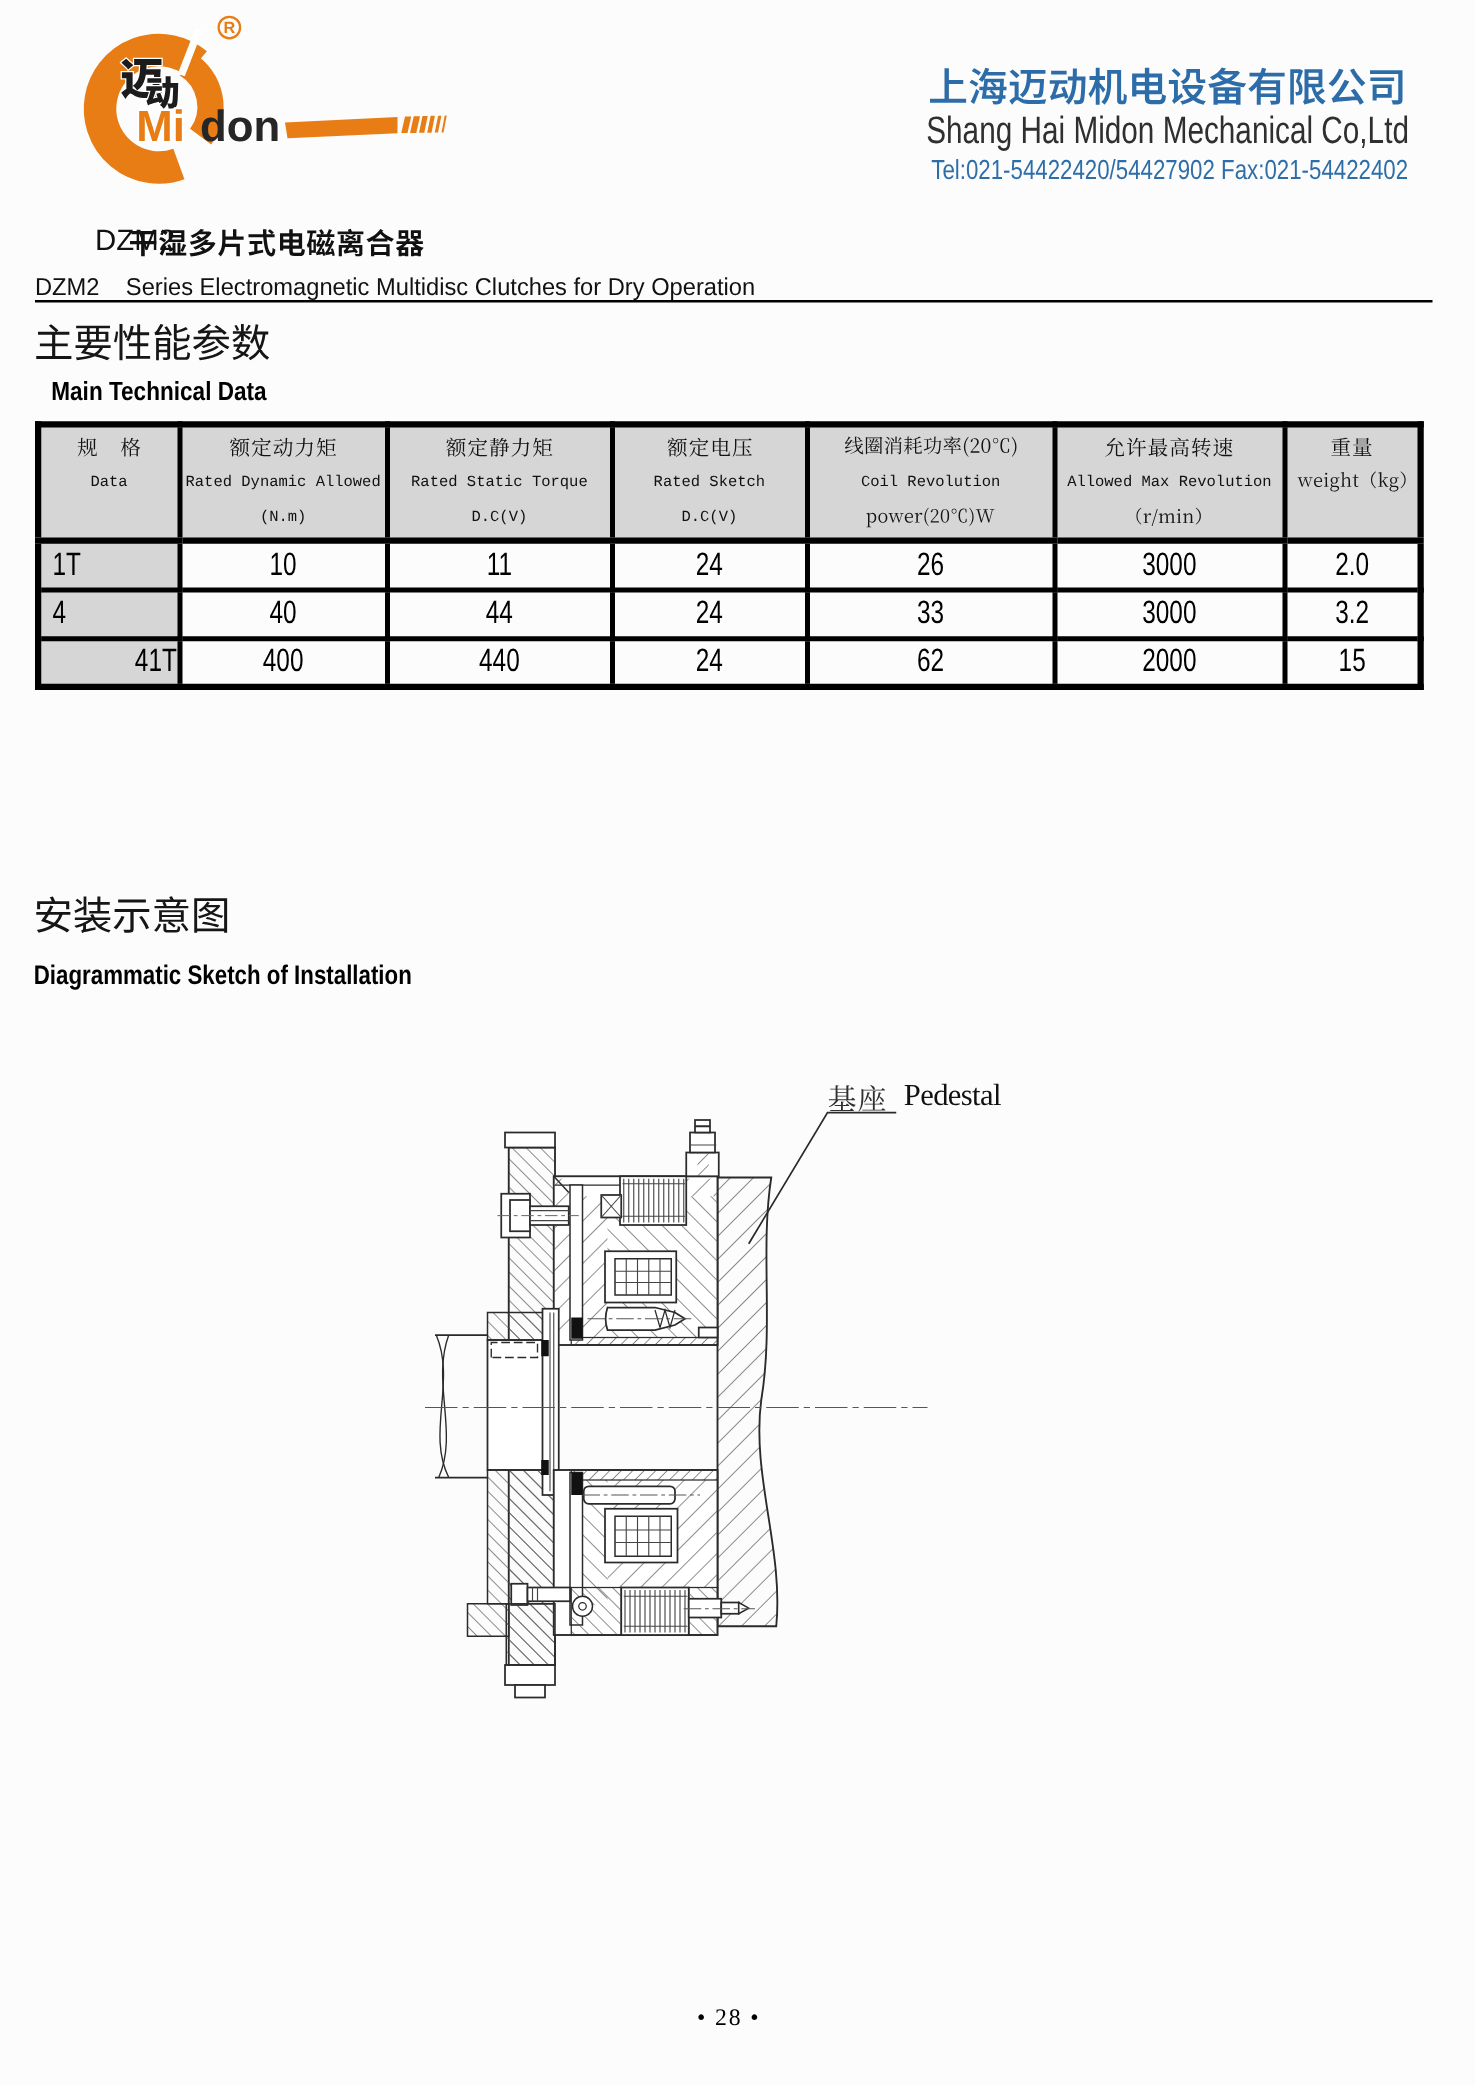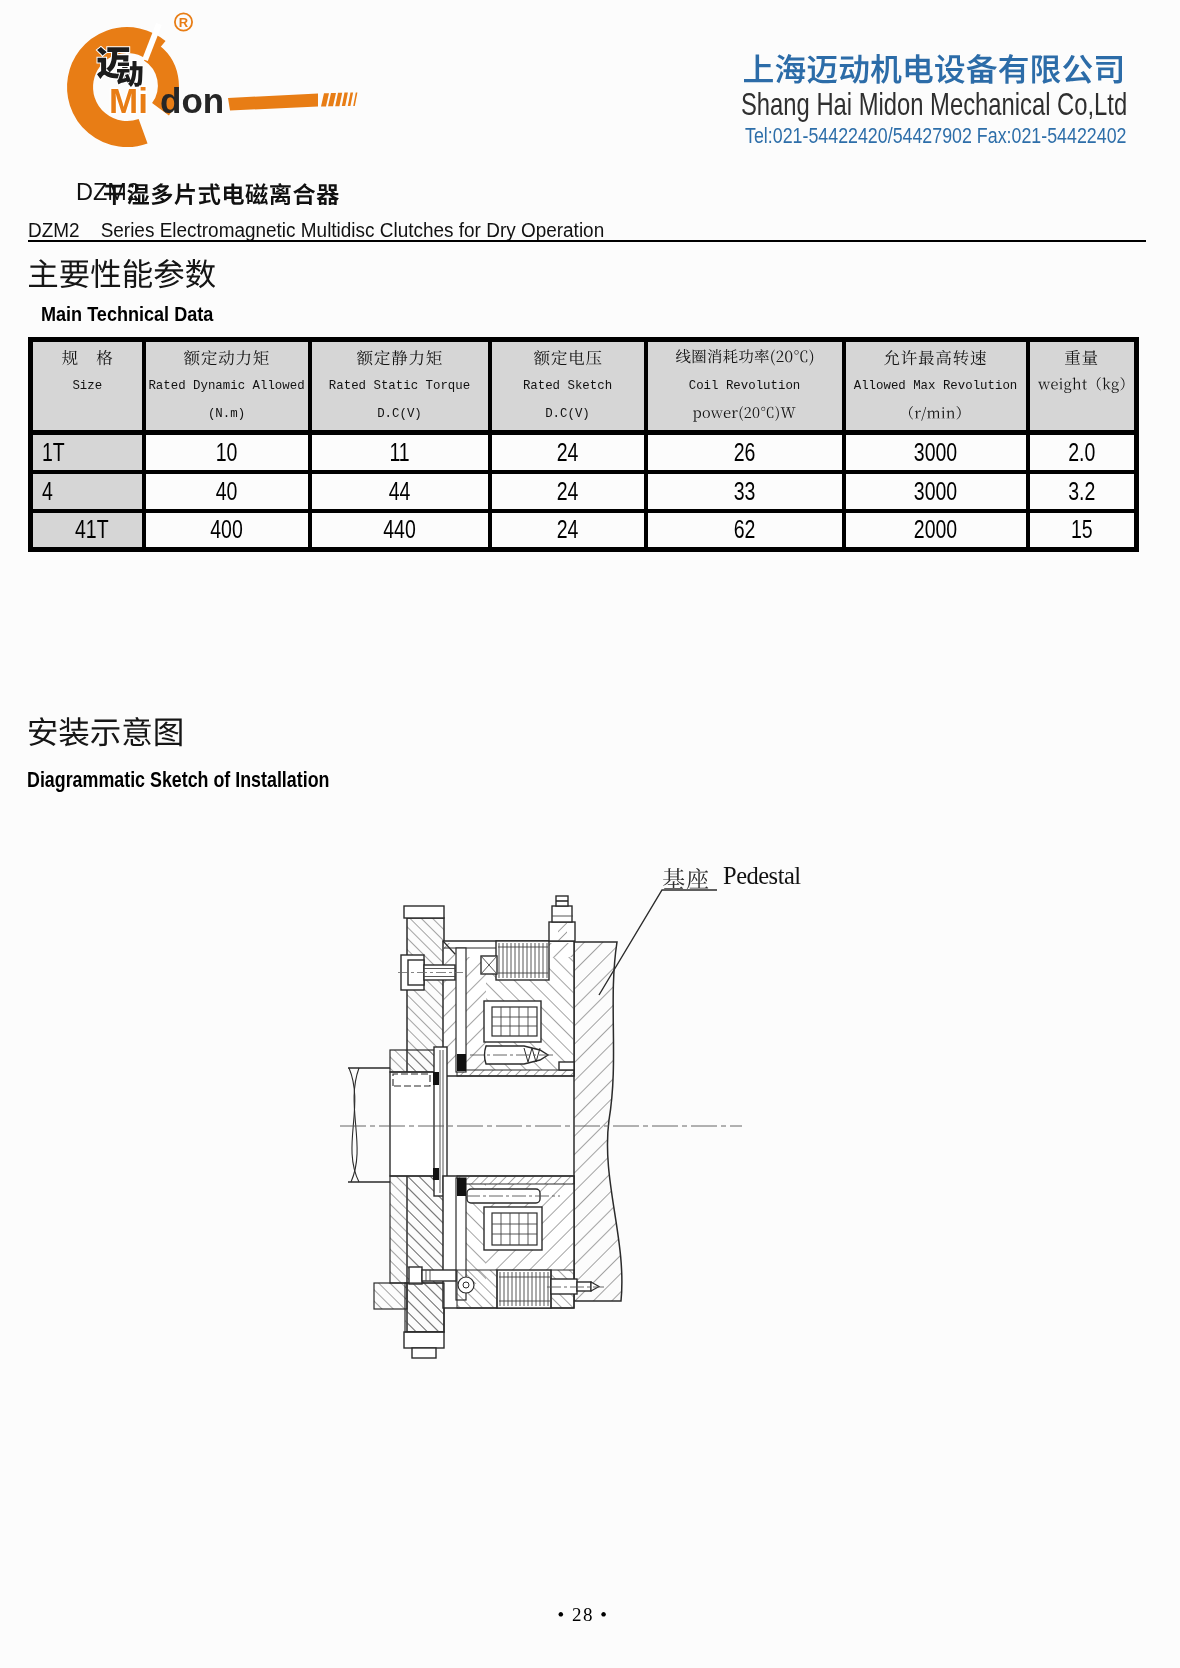--- a/index.html
+++ b/index.html
@@ -80,21 +80,21 @@
 <tbody>
       <tr>
         <td class="g" style="border-bottom:5px solid #000">
           <div class="hc">
             <div class="hl">
               <svg width="51" height="16" viewBox="0.4 -13.9 51 16" style="display:block">
                 <path fill="#141414" d="M12.8 -5.5Q12.7 -5.2 12.3 -5.1V-0.4Q12.3 -0.2 12.4 -0.2Q12.4 -0.1 12.7 -0.1H13.7Q14.1 -0.1 14.3 -0.1Q14.6 -0.1 14.7 -0.1Q14.8 -0.1 14.9 -0.3Q15.0 -0.5 15.0 -0.8Q15.1 -1.1 15.2 -1.6Q15.2 -2.1 15.3 -2.5H15.5L15.6 -0.3Q15.8 -0.2 15.9 -0.1Q15.9 0.0 15.9 0.1Q15.9 0.3 15.8 0.5Q15.6 0.6 15.1 0.7Q14.6 0.8 13.7 0.8H12.6Q12.1 0.8 11.8 0.7Q11.6 0.6 11.5 0.4Q11.4 0.2 11.4 -0.1V-5.7ZM12.1 -10.8Q12.0 -10.6 11.9 -10.5Q11.8 -10.4 11.5 -10.4Q11.5 -8.9 11.4 -7.5Q11.3 -6.1 11.1 -4.9Q10.8 -3.6 10.1 -2.5Q9.5 -1.4 8.3 -0.5Q7.2 0.5 5.3 1.3L5.1 1.0Q6.8 0.2 7.8 -0.8Q8.8 -1.8 9.4 -2.9Q10.0 -4.0 10.2 -5.3Q10.4 -6.6 10.5 -8.0Q10.5 -9.4 10.5 -11.0ZM3.7 -5.1Q4.7 -4.7 5.4 -4.1Q6.0 -3.6 6.3 -3.1Q6.6 -2.5 6.7 -2.1Q6.8 -1.7 6.6 -1.4Q6.5 -1.1 6.3 -1.0Q6.0 -1.0 5.7 -1.2Q5.7 -1.9 5.4 -2.6Q5.0 -3.3 4.5 -3.9Q4.0 -4.6 3.5 -5.0ZM6.2 -7.6Q6.2 -7.6 6.3 -7.5Q6.4 -7.4 6.6 -7.3Q6.8 -7.1 7.0 -6.9Q7.3 -6.7 7.4 -6.5Q7.4 -6.3 7.0 -6.3H0.6L0.4 -6.8H5.5ZM5.9 -11.1Q5.9 -11.1 6.1 -11.0Q6.3 -10.8 6.6 -10.6Q6.9 -10.3 7.1 -10.1Q7.1 -9.8 6.7 -9.8H0.9L0.8 -10.3H5.2ZM4.8 -13.7Q4.8 -13.5 4.6 -13.4Q4.5 -13.2 4.2 -13.2V-8.7Q4.2 -7.4 4.1 -6.0Q3.9 -4.7 3.6 -3.3Q3.2 -2.0 2.5 -0.8Q1.8 0.3 0.7 1.2L0.5 1.1Q1.4 0.1 1.9 -1.1Q2.4 -2.3 2.7 -3.5Q3.0 -4.8 3.1 -6.1Q3.2 -7.5 3.2 -8.8V-13.8ZM13.3 -12.6 13.9 -13.2 15.1 -12.3Q15.0 -12.2 14.8 -12.1Q14.7 -12.0 14.5 -12.0V-4.7Q14.5 -4.6 14.3 -4.5Q14.2 -4.4 14.0 -4.4Q13.8 -4.3 13.6 -4.3H13.4V-12.6ZM8.8 -4.6Q8.8 -4.6 8.7 -4.5Q8.5 -4.4 8.4 -4.3Q8.2 -4.2 7.9 -4.2H7.8V-12.6V-13.1L8.9 -12.6H13.9V-12.1H8.8Z M38.7 -8.1Q39.5 -7.8 40.0 -7.4Q40.5 -7.1 40.8 -6.7Q41.0 -6.3 41.0 -6.0Q41.1 -5.7 40.9 -5.6Q40.8 -5.4 40.6 -5.3Q40.4 -5.3 40.1 -5.5Q40.0 -5.9 39.8 -6.4Q39.5 -6.8 39.2 -7.3Q38.8 -7.7 38.5 -8.0ZM39.4 -13.7Q39.4 -13.5 39.2 -13.4Q39.1 -13.3 38.8 -13.3V0.9Q38.8 1.0 38.7 1.1Q38.5 1.2 38.4 1.2Q38.2 1.3 38.0 1.3H37.8V-13.9ZM38.7 -9.7Q38.3 -7.6 37.5 -5.8Q36.7 -3.9 35.3 -2.4L35.1 -2.6Q35.8 -3.6 36.2 -4.8Q36.7 -6.1 37.1 -7.4Q37.4 -8.7 37.6 -10.0H38.7ZM40.2 -10.9Q40.2 -10.9 40.4 -10.7Q40.7 -10.6 41.0 -10.3Q41.3 -10.0 41.5 -9.8Q41.5 -9.5 41.1 -9.5H35.4L35.2 -10.0H39.5ZM45.1 -13.3Q45.1 -13.1 44.9 -13.1Q44.8 -13.0 44.5 -13.0Q43.9 -11.3 43.0 -10.0Q42.0 -8.6 40.9 -7.7L40.7 -7.9Q41.3 -8.6 41.8 -9.5Q42.3 -10.5 42.8 -11.6Q43.2 -12.7 43.5 -13.8ZM42.2 -5.3 43.4 -4.8H47.6L48.1 -5.4L49.3 -4.5Q49.2 -4.4 49.1 -4.3Q48.9 -4.2 48.7 -4.2V0.8Q48.7 0.9 48.4 1.0Q48.2 1.1 47.8 1.1H47.6V-4.3H43.2V0.9Q43.2 1.0 43.0 1.1Q42.8 1.3 42.4 1.3H42.2V-4.8ZM43.1 -11.1Q44.2 -9.3 46.0 -7.9Q47.8 -6.5 50.6 -5.8L50.6 -5.6Q50.2 -5.5 50.0 -5.3Q49.8 -5.1 49.7 -4.7Q47.9 -5.4 46.7 -6.3Q45.4 -7.2 44.5 -8.3Q43.6 -9.4 42.9 -10.8ZM47.6 -11.8 48.3 -12.5 49.5 -11.4Q49.4 -11.3 49.2 -11.2Q49.1 -11.2 48.8 -11.2Q47.6 -8.8 45.5 -7.0Q43.4 -5.2 40.1 -4.2L39.9 -4.5Q41.8 -5.2 43.4 -6.3Q44.9 -7.4 46.1 -8.8Q47.2 -10.2 47.8 -11.8ZM48.3 -11.8V-11.3H43.2L43.4 -11.8ZM48.1 -0.3V0.1H42.8V-0.3Z"></path>
               </svg>
             </div>
             <div class="hl">
-              <span class="mono">Size</span>
+              <span class="mono">Data</span>
             </div>
             <div class="hl"></div>
           </div>
         </td>
         <td class="g" style="border-bottom:5px solid #000">
           <div class="hc">
             <div class="hl">
               <svg width="86" height="16" viewBox="0.4 -14.0 86 16" style="display:block">
                 <path fill="#141414" d="M7.0 -11.7 7.6 -12.4 8.8 -11.2Q8.7 -11.2 8.6 -11.1Q8.4 -11.1 8.2 -11.1Q8.0 -10.8 7.6 -10.5Q7.3 -10.1 7.0 -9.9L6.8 -10.0Q6.9 -10.3 7.0 -10.9Q7.1 -11.4 7.2 -11.7ZM2.4 -7.9Q3.9 -7.5 4.9 -7.1Q5.9 -6.7 6.5 -6.2Q7.1 -5.8 7.4 -5.4Q7.7 -5.0 7.8 -4.7Q7.8 -4.4 7.6 -4.3Q7.4 -4.2 7.1 -4.3Q6.8 -4.7 6.2 -5.2Q5.6 -5.7 4.9 -6.1Q4.3 -6.6 3.6 -7.0Q2.9 -7.4 2.2 -7.7ZM3.3 -14.0Q4.1 -13.8 4.5 -13.6Q5.0 -13.3 5.2 -13.0Q5.4 -12.8 5.4 -12.5Q5.4 -12.2 5.3 -12.1Q5.2 -11.9 5.0 -11.9Q4.7 -11.8 4.5 -12.0Q4.4 -12.5 4.0 -13.0Q3.6 -13.5 3.2 -13.8ZM3.0 0.8Q3.0 0.9 2.7 1.0Q2.5 1.1 2.1 1.1H2.0V-4.6V-4.6L3.2 -4.1H3.0ZM6.3 -4.1V-3.6H2.5V-4.1ZM1.7 -12.6Q1.9 -12.0 2.0 -11.4Q2.0 -10.8 1.9 -10.4Q1.8 -10.0 1.5 -9.8Q1.2 -9.6 1.0 -9.6Q0.7 -9.7 0.6 -9.8Q0.5 -10.0 0.5 -10.2Q0.6 -10.5 0.9 -10.7Q1.1 -10.9 1.3 -11.4Q1.5 -11.9 1.5 -12.6ZM7.7 -11.7V-11.2H1.7V-11.7ZM6.7 -9.4V-8.9H3.0L3.3 -9.4ZM5.7 -4.1 6.3 -4.7 7.5 -3.7Q7.4 -3.6 7.2 -3.6Q7.0 -3.5 6.8 -3.4V0.4Q6.8 0.4 6.7 0.5Q6.5 0.6 6.4 0.6Q6.2 0.7 6.0 0.7H5.9V-4.1ZM6.3 -0.9V-0.4H2.5V-0.9ZM5.9 -9.4 6.5 -10.1 7.7 -9.0Q7.6 -8.9 7.4 -8.8Q7.3 -8.8 7.0 -8.8Q6.4 -7.7 5.4 -6.7Q4.4 -5.7 3.2 -5.0Q1.9 -4.2 0.5 -3.7L0.4 -3.9Q1.6 -4.5 2.8 -5.4Q3.9 -6.3 4.8 -7.3Q5.6 -8.3 6.1 -9.4ZM4.7 -10.4Q4.6 -10.3 4.4 -10.2Q4.3 -10.1 4.0 -10.1Q3.5 -8.8 2.7 -7.8Q1.8 -6.7 0.9 -6.0L0.7 -6.2Q1.2 -6.7 1.6 -7.5Q2.1 -8.2 2.5 -9.1Q2.9 -10.0 3.2 -11.0ZM12.7 -8.5Q12.7 -8.4 12.6 -8.3Q12.4 -8.2 12.1 -8.2Q12.1 -6.6 12.0 -5.4Q12.0 -4.1 11.7 -3.1Q11.5 -2.1 11.0 -1.2Q10.5 -0.4 9.6 0.2Q8.7 0.9 7.2 1.4L7.0 1.0Q8.3 0.5 9.0 -0.2Q9.8 -0.8 10.3 -1.6Q10.7 -2.5 10.9 -3.5Q11.1 -4.6 11.1 -5.9Q11.2 -7.2 11.2 -8.9ZM9.6 -2.9Q9.6 -2.8 9.5 -2.7Q9.4 -2.6 9.2 -2.6Q9.0 -2.5 8.8 -2.5H8.6V-10.0V-10.5L9.7 -10.0H14.2V-9.5H9.6ZM13.6 -10.0 14.1 -10.6 15.3 -9.6Q15.3 -9.5 15.1 -9.4Q14.9 -9.4 14.7 -9.3V-3.0Q14.7 -3.0 14.6 -2.9Q14.4 -2.8 14.2 -2.7Q14.0 -2.7 13.9 -2.7H13.7V-10.0ZM12.0 -2.7Q13.2 -2.3 13.9 -1.8Q14.6 -1.3 15.0 -0.8Q15.4 -0.3 15.5 0.1Q15.7 0.6 15.6 0.8Q15.5 1.1 15.2 1.2Q15.0 1.3 14.7 1.1Q14.5 0.5 14.0 -0.2Q13.6 -0.9 13.0 -1.5Q12.4 -2.2 11.8 -2.6ZM12.4 -12.6Q12.2 -11.9 11.8 -11.1Q11.5 -10.3 11.1 -9.8H10.7Q10.8 -10.1 10.9 -10.6Q10.9 -11.1 11.0 -11.6Q11.0 -12.2 11.0 -12.6ZM14.7 -13.5Q14.7 -13.5 14.8 -13.4Q14.9 -13.3 15.1 -13.1Q15.3 -12.9 15.6 -12.7Q15.8 -12.6 16.0 -12.4Q15.9 -12.1 15.5 -12.1H8.1L7.9 -12.6H14.0Z M31.1 -11.2 31.8 -12.0 33.1 -10.7Q33.0 -10.6 32.9 -10.6Q32.7 -10.6 32.5 -10.5Q32.2 -10.1 31.6 -9.7Q31.1 -9.2 30.7 -8.9L30.5 -9.0Q30.6 -9.3 30.8 -9.7Q30.9 -10.1 31.1 -10.5Q31.2 -10.9 31.3 -11.2ZM20.1 -12.1Q20.4 -11.2 20.3 -10.5Q20.2 -9.8 20.0 -9.3Q19.7 -8.9 19.4 -8.7Q19.2 -8.5 18.9 -8.5Q18.7 -8.4 18.4 -8.5Q18.2 -8.6 18.1 -8.8Q18.0 -9.1 18.2 -9.3Q18.3 -9.6 18.6 -9.7Q18.9 -9.9 19.2 -10.3Q19.5 -10.6 19.7 -11.1Q19.9 -11.6 19.8 -12.1ZM31.6 -11.2V-10.7H19.9V-11.2ZM24.5 -13.8Q25.3 -13.7 25.8 -13.4Q26.3 -13.1 26.5 -12.7Q26.7 -12.4 26.7 -12.1Q26.7 -11.8 26.6 -11.6Q26.4 -11.4 26.2 -11.4Q25.9 -11.4 25.6 -11.6Q25.5 -12.1 25.2 -12.7Q24.8 -13.4 24.3 -13.7ZM23.1 -5.9Q23.1 -5.7 22.9 -5.7Q22.8 -5.6 22.5 -5.6Q22.2 -4.3 21.7 -3.1Q21.2 -1.8 20.3 -0.6Q19.4 0.5 18.1 1.3L17.9 1.1Q19.0 0.2 19.7 -1.0Q20.4 -2.3 20.8 -3.6Q21.2 -5.0 21.4 -6.3ZM21.6 -4.0Q22.1 -2.8 22.7 -2.0Q23.4 -1.2 24.3 -0.8Q25.2 -0.4 26.3 -0.3Q27.5 -0.1 29.0 -0.1Q29.4 -0.1 29.9 -0.1Q30.5 -0.1 31.1 -0.1Q31.7 -0.1 32.2 -0.1Q32.8 -0.1 33.2 -0.2V0.1Q32.9 0.1 32.7 0.4Q32.6 0.6 32.5 1.0Q32.2 1.0 31.8 1.0Q31.3 1.0 30.8 1.0Q30.2 1.0 29.7 1.0Q29.3 1.0 28.9 1.0Q27.4 1.0 26.2 0.8Q25.0 0.6 24.1 0.0Q23.2 -0.5 22.5 -1.4Q21.9 -2.4 21.4 -3.9ZM29.7 -5.8Q29.7 -5.8 29.9 -5.7Q30.0 -5.6 30.2 -5.4Q30.5 -5.3 30.7 -5.0Q31.0 -4.8 31.2 -4.6Q31.1 -4.4 30.7 -4.4H25.6V-4.9H29.0ZM26.1 -8.4V0.2L25.0 -0.1V-8.4ZM29.8 -9.3Q29.8 -9.3 30.0 -9.2Q30.1 -9.1 30.3 -8.9Q30.5 -8.8 30.8 -8.6Q31.0 -8.4 31.3 -8.2Q31.2 -7.9 30.8 -7.9H20.1L19.9 -8.4H29.0Z M39.9 -7.1Q39.8 -7.0 39.6 -6.9Q39.4 -6.7 38.9 -6.9L39.4 -7.0Q39.1 -6.4 38.7 -5.8Q38.4 -5.1 37.9 -4.4Q37.5 -3.7 37.0 -3.0Q36.5 -2.4 36.1 -1.9L36.0 -2.1H36.8Q36.7 -1.5 36.5 -1.1Q36.3 -0.8 36.1 -0.6L35.4 -2.3Q35.4 -2.3 35.6 -2.3Q35.8 -2.4 35.8 -2.4Q36.2 -2.9 36.5 -3.5Q36.9 -4.2 37.2 -5.0Q37.5 -5.7 37.8 -6.4Q38.1 -7.2 38.2 -7.7ZM35.7 -2.1Q36.3 -2.2 37.2 -2.3Q38.2 -2.4 39.4 -2.6Q40.6 -2.7 41.9 -2.9L41.9 -2.7Q41.0 -2.4 39.5 -1.9Q38.0 -1.4 36.2 -1.0ZM48.6 -10.0 49.2 -10.7 50.5 -9.6Q50.4 -9.5 50.2 -9.4Q50.1 -9.4 49.8 -9.3Q49.7 -7.1 49.7 -5.4Q49.6 -3.7 49.4 -2.5Q49.3 -1.3 49.1 -0.6Q48.9 0.2 48.6 0.5Q48.3 0.9 47.9 1.1Q47.4 1.2 46.9 1.2Q46.9 1.0 46.9 0.8Q46.8 0.6 46.6 0.4Q46.5 0.3 46.1 0.2Q45.7 0.1 45.3 0.0L45.3 -0.3Q45.6 -0.3 46.0 -0.2Q46.4 -0.2 46.7 -0.2Q47.1 -0.1 47.2 -0.1Q47.5 -0.1 47.6 -0.2Q47.7 -0.2 47.8 -0.4Q48.1 -0.6 48.3 -1.8Q48.5 -3.0 48.6 -5.1Q48.7 -7.1 48.8 -10.0ZM46.6 -13.6Q46.6 -13.5 46.4 -13.3Q46.3 -13.2 46.0 -13.2Q46.0 -11.3 45.9 -9.6Q45.9 -7.9 45.7 -6.3Q45.4 -4.8 44.9 -3.4Q44.3 -2.0 43.3 -0.8Q42.3 0.4 40.6 1.4L40.4 1.1Q41.8 0.1 42.7 -1.2Q43.6 -2.4 44.1 -3.8Q44.5 -5.2 44.7 -6.8Q44.9 -8.4 44.9 -10.2Q44.9 -11.9 44.9 -13.8ZM49.5 -10.0V-9.5H42.1L42.0 -10.0ZM40.1 -5.7Q40.9 -5.0 41.4 -4.4Q41.9 -3.7 42.1 -3.1Q42.3 -2.5 42.3 -2.1Q42.3 -1.6 42.1 -1.4Q42.0 -1.1 41.7 -1.1Q41.5 -1.0 41.2 -1.3Q41.2 -2.0 41.0 -2.8Q40.8 -3.5 40.5 -4.3Q40.2 -5.0 39.9 -5.6ZM41.7 -9.2Q41.7 -9.2 41.8 -9.1Q42.0 -9.0 42.2 -8.8Q42.4 -8.6 42.6 -8.4Q42.9 -8.2 43.1 -8.0Q43.0 -7.7 42.7 -7.7H35.3L35.2 -8.2H40.9ZM40.8 -12.8Q40.8 -12.8 41.0 -12.7Q41.1 -12.6 41.3 -12.4Q41.5 -12.2 41.8 -12.0Q42.0 -11.8 42.2 -11.6Q42.2 -11.4 41.8 -11.4H36.1L36.0 -11.9H40.1Z M53.5 -9.6H65.9V-9.1H53.6ZM65.0 -9.6H64.8L65.5 -10.4L66.8 -9.2Q66.7 -9.2 66.5 -9.1Q66.3 -9.0 66.1 -9.0Q66.0 -7.2 65.9 -5.6Q65.8 -4.0 65.6 -2.8Q65.5 -1.6 65.2 -0.7Q65.0 0.1 64.7 0.4Q64.4 0.8 63.8 1.0Q63.3 1.2 62.7 1.2Q62.7 0.9 62.6 0.7Q62.5 0.5 62.3 0.3Q62.1 0.2 61.5 0.0Q61.0 -0.1 60.4 -0.2L60.4 -0.5Q60.9 -0.5 61.4 -0.4Q62.0 -0.3 62.5 -0.3Q63.0 -0.3 63.2 -0.3Q63.4 -0.3 63.6 -0.3Q63.7 -0.4 63.9 -0.5Q64.1 -0.7 64.3 -1.5Q64.5 -2.3 64.6 -3.5Q64.7 -4.8 64.8 -6.3Q64.9 -7.9 65.0 -9.6ZM59.0 -13.8 60.8 -13.6Q60.7 -13.4 60.6 -13.3Q60.5 -13.2 60.2 -13.2Q60.2 -11.7 60.1 -10.3Q60.0 -8.9 59.9 -7.6Q59.7 -6.2 59.2 -5.0Q58.8 -3.8 58.0 -2.7Q57.2 -1.6 56.0 -0.6Q54.7 0.4 52.9 1.3L52.7 1.0Q54.6 -0.1 55.8 -1.4Q57.0 -2.6 57.7 -4.1Q58.4 -5.5 58.6 -7.0Q58.9 -8.6 58.9 -10.3Q59.0 -12.0 59.0 -13.8Z M82.6 -8.6 83.2 -9.2 84.2 -8.2Q84.0 -8.0 83.6 -7.9V-3.4Q83.6 -3.4 83.5 -3.3Q83.4 -3.2 83.2 -3.2Q83.0 -3.1 82.8 -3.1H82.6V-8.6ZM83.1 -4.5V-4.0H77.8V-4.5ZM83.1 -8.6V-8.1H77.8V-8.6ZM83.9 -1.0Q83.9 -1.0 84.1 -0.9Q84.2 -0.8 84.4 -0.6Q84.6 -0.5 84.8 -0.3Q85.1 -0.0 85.2 0.1Q85.2 0.4 84.8 0.4H77.8V-0.1H83.2ZM83.6 -13.2Q83.6 -13.2 83.7 -13.0Q83.8 -12.9 84.1 -12.7Q84.3 -12.6 84.5 -12.4Q84.7 -12.2 85.0 -12.0Q84.9 -11.7 84.5 -11.7H77.8V-12.2H82.8ZM77.9 -11.5 78.2 -11.4V0.4H78.3L77.9 1.0L76.7 0.2Q76.8 0.1 77.0 -0.1Q77.3 -0.2 77.4 -0.3L77.2 0.2V-11.5ZM77.2 -12.9 78.5 -12.2H78.2V-11.2Q78.2 -11.2 77.9 -11.2Q77.7 -11.2 77.2 -11.2V-12.2ZM73.5 -4.4Q74.5 -4.0 75.1 -3.5Q75.8 -2.9 76.1 -2.4Q76.4 -1.9 76.5 -1.5Q76.5 -1.1 76.4 -0.8Q76.3 -0.6 76.1 -0.5Q75.8 -0.4 75.5 -0.7Q75.4 -1.3 75.1 -2.0Q74.7 -2.6 74.3 -3.2Q73.8 -3.9 73.3 -4.3ZM73.5 -13.4Q73.4 -13.3 73.3 -13.2Q73.2 -13.1 72.9 -13.1Q72.5 -11.5 71.8 -10.1Q71.1 -8.7 70.3 -7.7L70.0 -7.9Q70.4 -8.6 70.8 -9.6Q71.1 -10.6 71.4 -11.6Q71.6 -12.7 71.8 -13.8ZM74.0 -7.5Q74.0 -6.6 73.9 -5.7Q73.9 -4.8 73.6 -3.8Q73.4 -2.9 73.0 -2.0Q72.5 -1.1 71.8 -0.2Q71.0 0.6 69.9 1.3L69.7 1.1Q70.8 0.1 71.4 -0.9Q72.1 -2.0 72.4 -3.1Q72.7 -4.2 72.9 -5.3Q73.0 -6.4 73.0 -7.5V-11.0H74.0ZM75.2 -11.9Q75.2 -11.9 75.5 -11.7Q75.7 -11.5 76.0 -11.3Q76.4 -11.0 76.6 -10.7Q76.6 -10.5 76.2 -10.5H71.5L71.7 -11.0H74.5ZM75.5 -7.7Q75.5 -7.7 75.7 -7.6Q75.8 -7.5 76.0 -7.3Q76.2 -7.2 76.4 -7.0Q76.7 -6.7 76.9 -6.6Q76.8 -6.3 76.5 -6.3H70.0L69.9 -6.8H74.8Z"></path>
               </svg>
@@ -199,21 +199,21 @@
 <tr style="height:39px">
         <td class="g" style="text-align:left;padding-left:9px"><span class="num">4</span></td>
         <td><span class="num">40</span></td>
         <td><span class="num">44</span></td>
         <td><span class="num">24</span></td>
         <td><span class="num">33</span></td>
         <td><span class="num">3000</span></td>
         <td><span class="num">3.2</span></td>
       </tr>
 <tr style="height:39px">
-        <td class="g" style="text-align:center;padding-left:9px"><span class="num">41T</span></td>
+        <td class="g" style="text-align:right;padding-left:9px"><span class="num">41T</span></td>
         <td><span class="num">400</span></td>
         <td><span class="num">440</span></td>
         <td><span class="num">24</span></td>
         <td><span class="num">62</span></td>
         <td><span class="num">2000</span></td>
         <td><span class="num">15</span></td>
       </tr>
 </tbody>
   </table>
 

